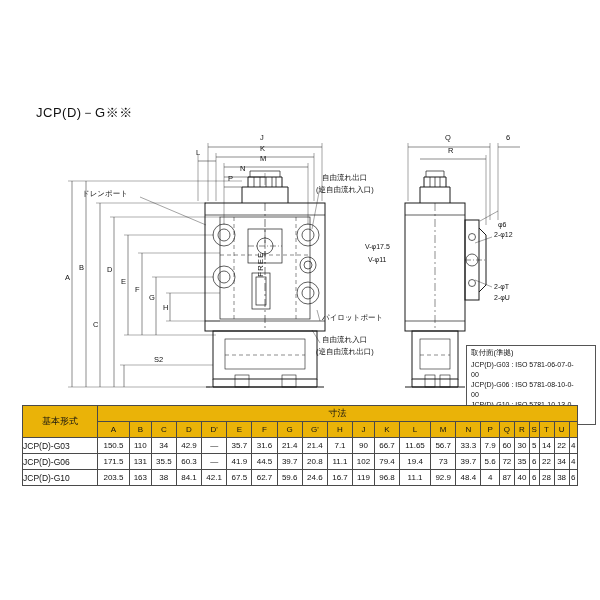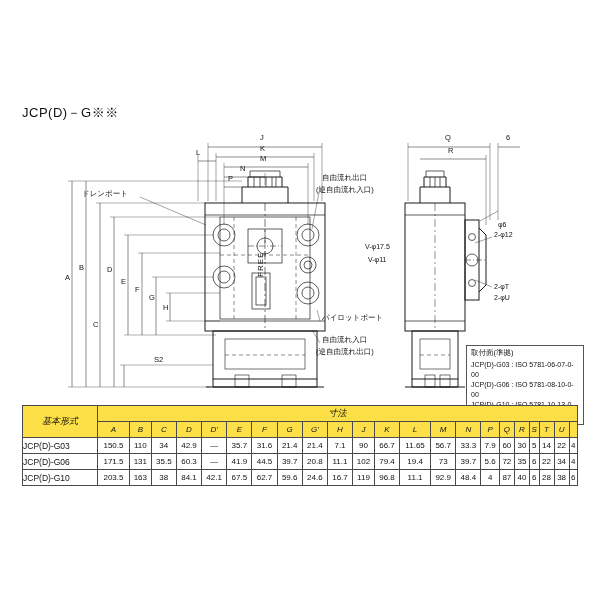--- a/index.html
+++ b/index.html
@@ -7,21 +7,21 @@
     width:600px;height:600px;
     background:#ffffff;
     font-family:"Liberation Sans", sans-serif;
     color:#1a1a1a;
     position:relative;
     overflow:hidden;
   }
   .page{position:absolute;inset:0;}
 
   .title{
-    position:absolute;left:22px;top:104px;
+    position:absolute;left:36px;top:104px;
     font-size:13px;letter-spacing:.5px;color:#111;
   }
 
   .drawing{
     position:absolute;left:20px;top:125px;width:560px;height:275px;
   }
   .drawing svg{display:block;}
 
   
   .table-wrap{
@@ -47,27 +47,27 @@
   table.spec th.model-head{
     width:74px;
     font-size:9px;
   }
   table.spec td.model{
     text-align:left;
     font-size:8.5px;
     width:74px;
     margin-top:38px;
   }
-  table.spec tr.head th{background:#fde047;font-style:italic;}
+  table.spec tr.head th{background:#eab308;}
 
   .note-box{
     position:absolute;left:466px;top:345px;
     font-size:7px;line-height:1.45;color:#111;
     border:1px solid #555;
-    padding:2px 4px 3px 4px;
+    padding:2px 16px 3px 4px;
     background:#fff;
     width:108px;
   }
   .note-box .nb-title{font-size:7.5px;margin-bottom:1px;}
 
   .lbl{position:absolute;font-size:7.5px;color:#111;white-space:nowrap;}
 </style>
 </head>
 <body>
 

